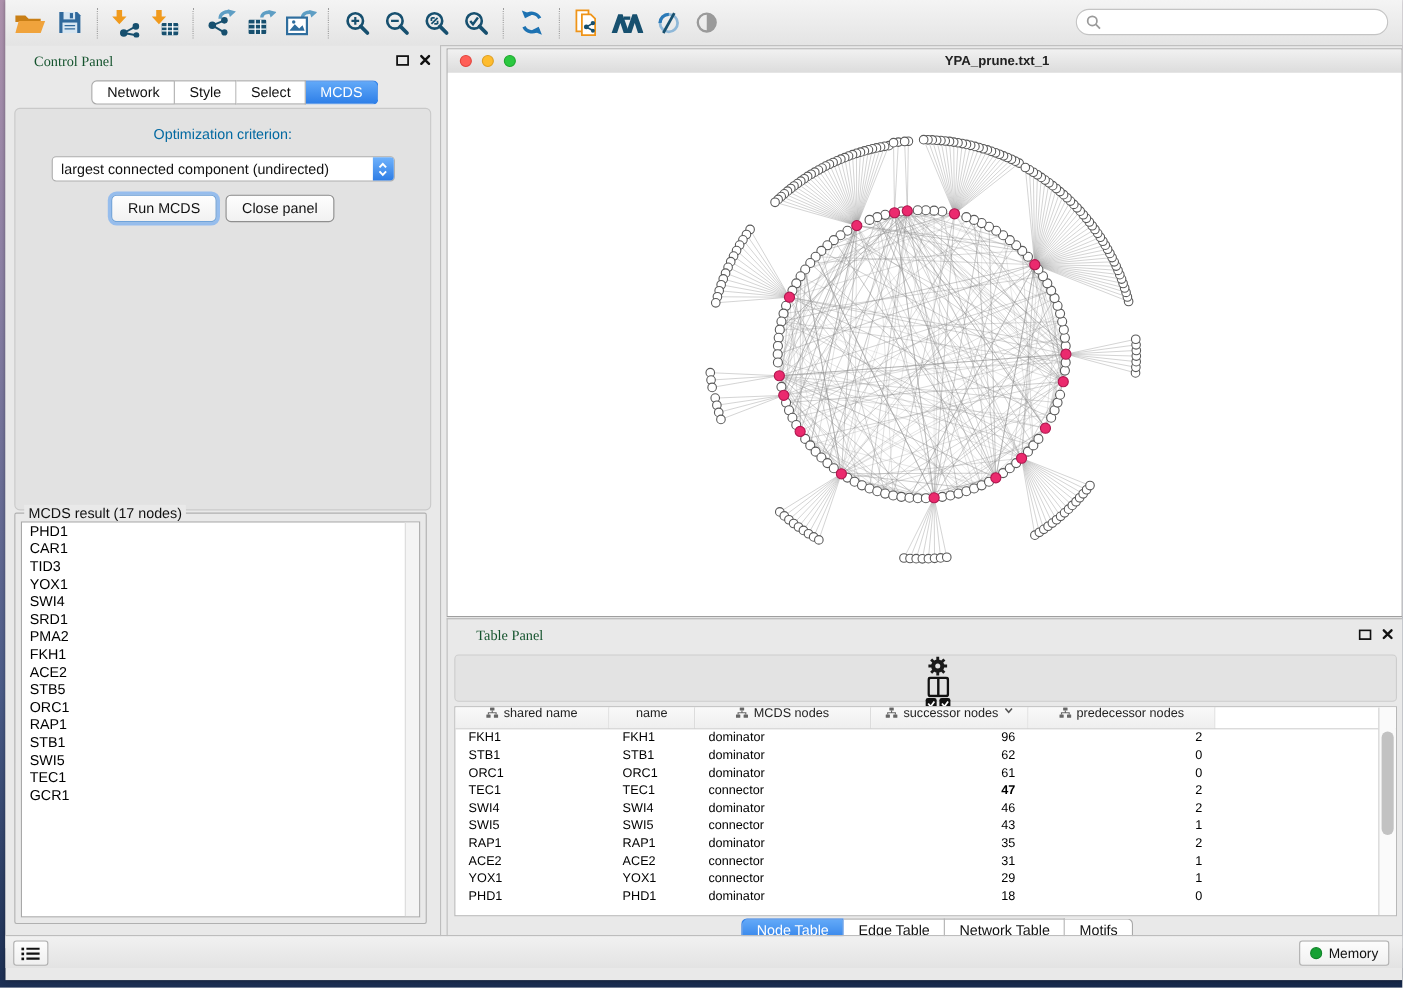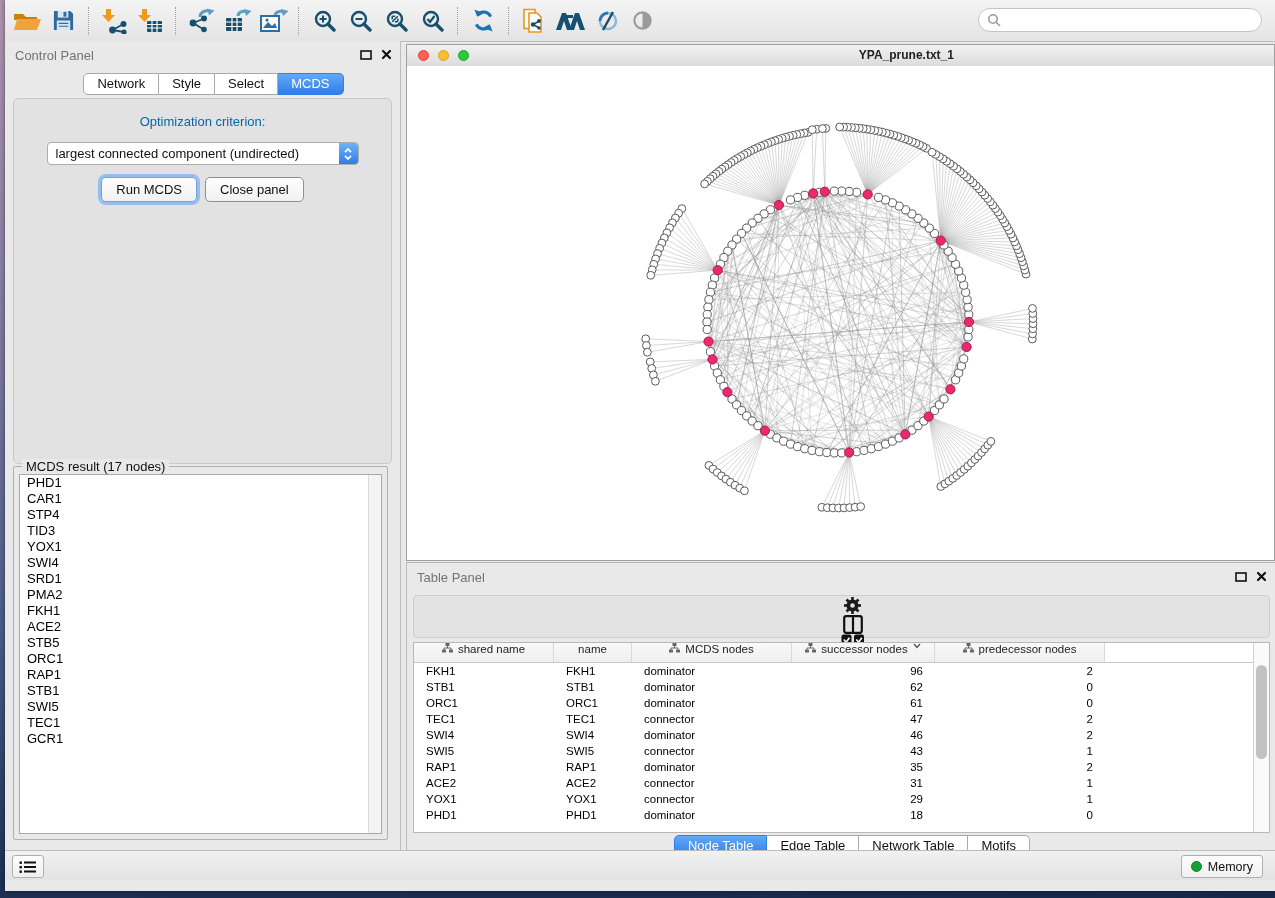--- a/index.html
+++ b/index.html
@@ -11,21 +11,21 @@
   .toolbar{position:absolute;left:0;top:0;right:0;height:41px;background:linear-gradient(#f4f4f4,#e4e4e4);border-bottom:1px solid #bcbcbc;}
   .tb-icons{position:absolute;left:4px;top:0;height:41px;display:flex;align-items:center;}
   .tb-btn{width:36px;height:34px;display:flex;align-items:center;justify-content:center;border-radius:4px;}
   .tb-sep{width:0;height:28px;border-left:1px dotted #9d9d9d;margin:0 7px;}
   .search{position:absolute;right:13px;top:8px;width:284px;height:24px;background:#fff;border:1px solid #c4c4c4;border-radius:13px;display:flex;align-items:center;padding-left:8px;box-sizing:border-box;}
   .search input{border:none;outline:none;flex:1;height:18px;font-size:12px;background:transparent;margin-left:4px;}
 
   
   .control-panel{position:absolute;left:0;top:41px;width:395px;height:821px;background:#e9e9e9;border-right:1px solid #bdbdbd;}
   .panel-head{position:relative;height:28px;}
-  .panel-title{position:absolute;left:10px;top:7px;font-size:13px;color:#737373;}
+  .panel-title{position:absolute;left:26px;top:7px;font-size:13px;color:#14532d;font-family:Liberation Serif, serif;}
   .panel-btns{position:absolute;right:8px;top:8px;display:flex;gap:9px;align-items:center;}
   .seg-row{position:absolute;left:0;right:0;top:32px;display:flex;justify-content:center;}
   .segbar{display:flex;padding-left:22px;}
   .seg{height:20px;line-height:20px;padding:0 13px;font-size:13px;background:#fff;border:1px solid #a9a9a9;border-left:none;color:#111;cursor:default;}
   .seg:first-child{border-left:1px solid #a9a9a9;border-radius:5px 0 0 5px;}
   .seg:last-child{border-radius:0 5px 5px 0;}
   .seg.sel{background:linear-gradient(#62a9f8,#2e7fe8);border-color:#2e7fe8;color:#fff;}
   .cp-inset{position:absolute;left:8px;right:8px;top:57px;height:364px;background:#e2e2e2;border:1px solid #c9c9c9;border-radius:5px;display:flex;flex-direction:column;align-items:center;}
   .opt-label{margin-top:15px;font-size:13px;color:#0369a1;}
   .cp-select{margin-top:13px;width:312px;height:23px;background:#fff;border:1px solid #adadad;border-radius:4px;display:flex;align-items:center;position:relative;box-sizing:border-box;}
@@ -316,21 +316,20 @@
           <div class="mac-btn">Close panel</div>
         </div>
       </div>
 
       <div class="mcds-fieldset">
         <span class="mcds-legend">MCDS result (17 nodes)</span>
         <div class="mcds-list">
           <div>
               <div class="mcds-item">PHD1</div>
               <div class="mcds-item">CAR1</div>
-              <div class="mcds-item">STP4</div>
               <div class="mcds-item">TID3</div>
               <div class="mcds-item">YOX1</div>
               <div class="mcds-item">SWI4</div>
               <div class="mcds-item">SRD1</div>
               <div class="mcds-item">PMA2</div>
               <div class="mcds-item">FKH1</div>
               <div class="mcds-item">ACE2</div>
               <div class="mcds-item">STB5</div>
               <div class="mcds-item">ORC1</div>
               <div class="mcds-item">RAP1</div>
@@ -1253,21 +1252,21 @@
               <div class="td l" style="width: 140px;">ORC1</div>
               <div class="td l" style="width: 78px;">ORC1</div>
               <div class="td l" style="width: 160px;">dominator</div>
               <div class="td r" style="width: 143px;">61</div>
               <div class="td r" style="width: 170px;">0</div>
             </div>
             <div class="trow">
               <div class="td l" style="width: 140px;">TEC1</div>
               <div class="td l" style="width: 78px;">TEC1</div>
               <div class="td l" style="width: 160px;">connector</div>
-              <div class="td r" style="width: 143px;">47</div>
+              <div class="td r" style="width: 143px; font-weight: bold;">47</div>
               <div class="td r" style="width: 170px;">2</div>
             </div>
             <div class="trow">
               <div class="td l" style="width: 140px;">SWI4</div>
               <div class="td l" style="width: 78px;">SWI4</div>
               <div class="td l" style="width: 160px;">dominator</div>
               <div class="td r" style="width: 143px;">46</div>
               <div class="td r" style="width: 170px;">2</div>
             </div>
             <div class="trow">

